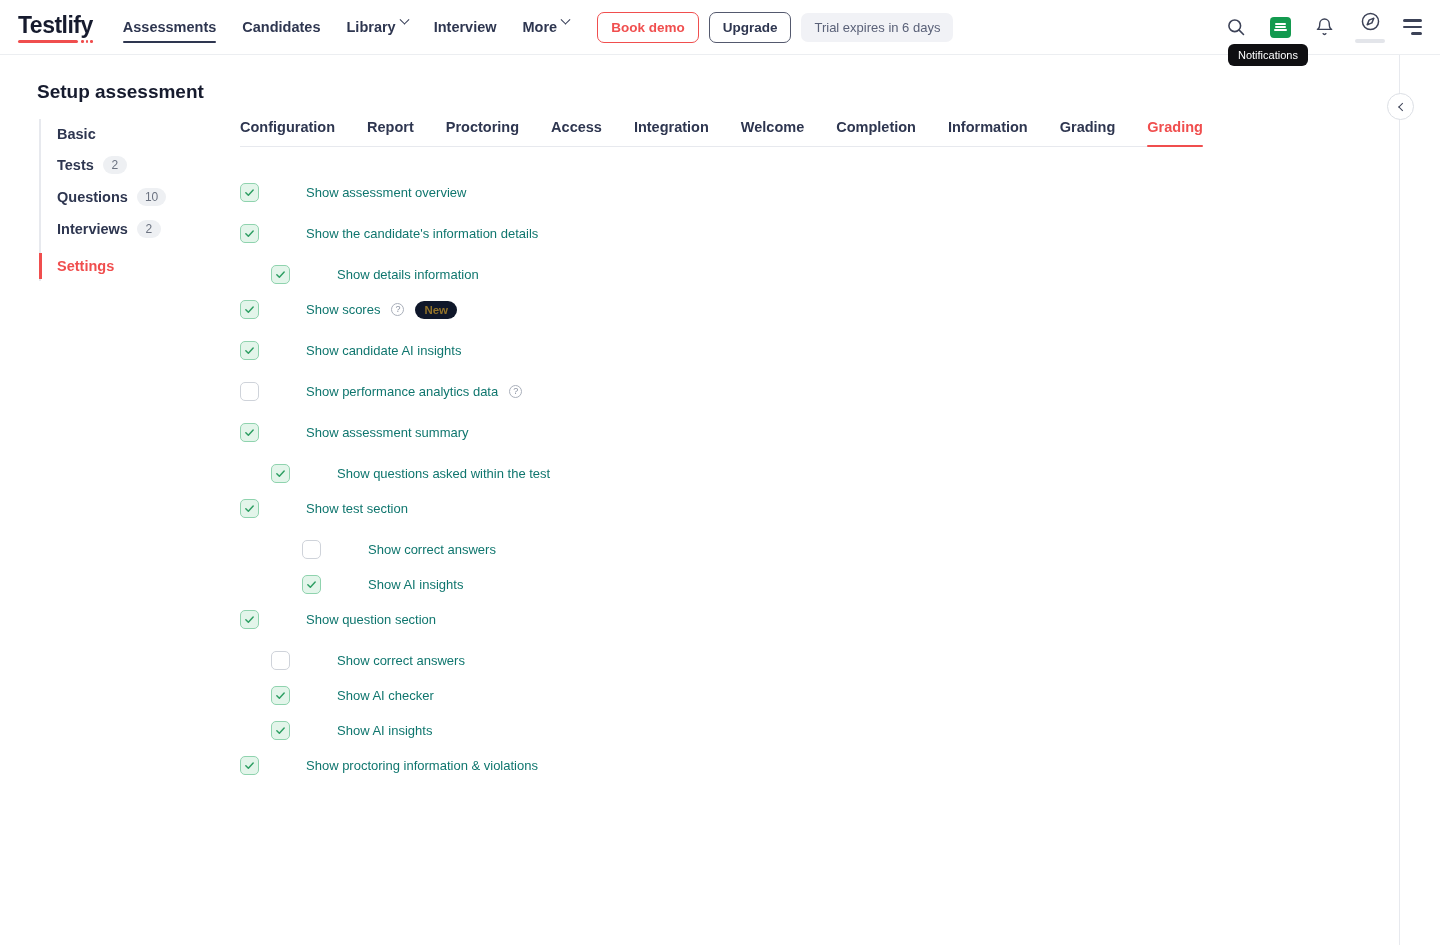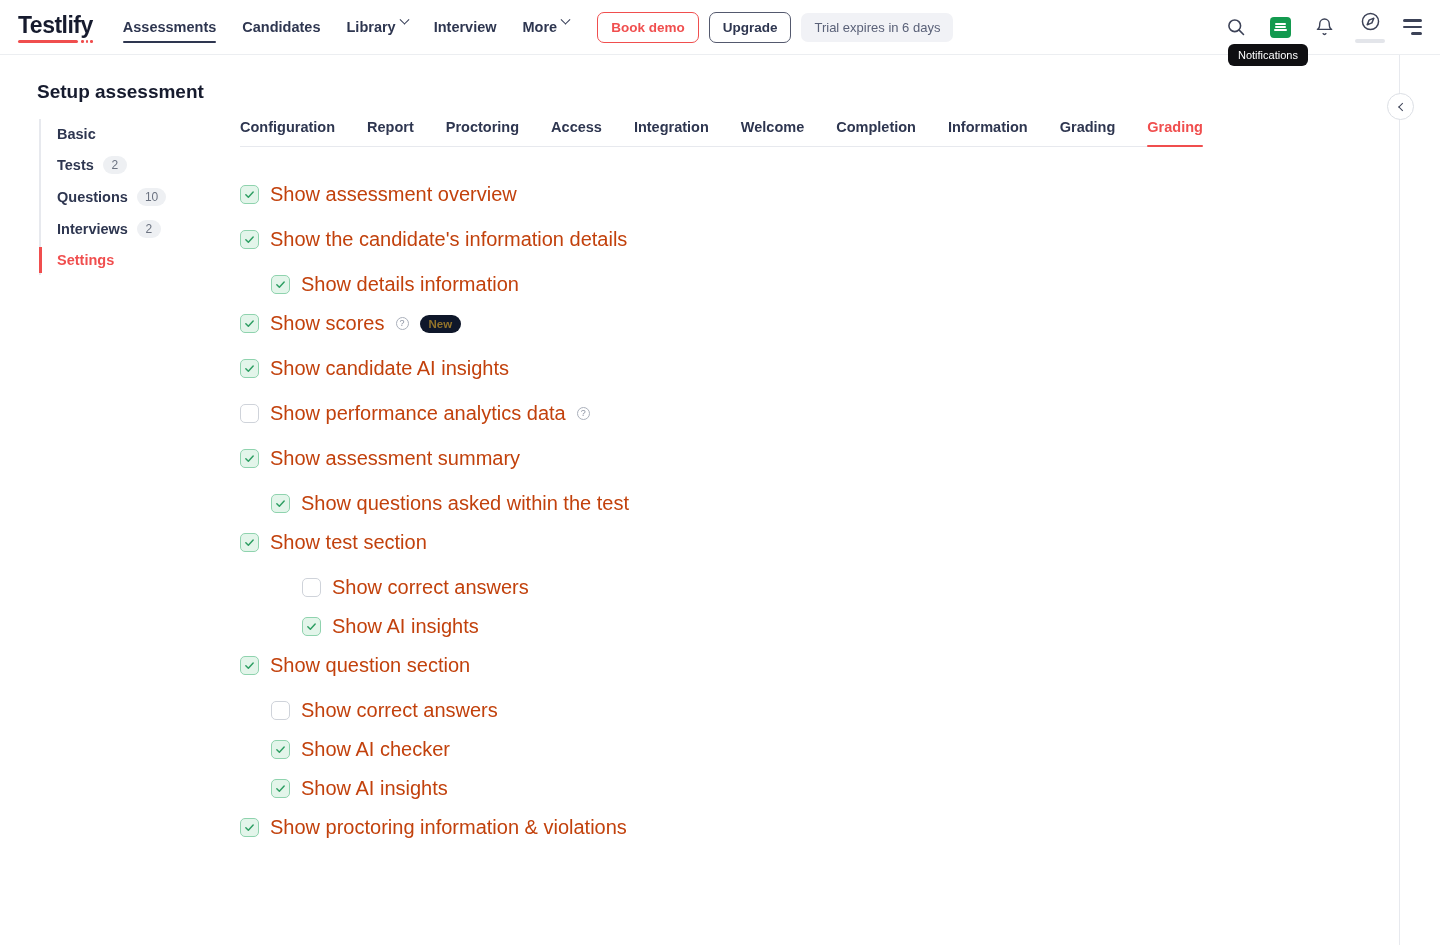--- a/index.html
+++ b/index.html
@@ -109,21 +109,21 @@
   .content-row { display: flex; padding-top: 16px; }
 
   
   .sidebar { width: 200px; padding-left: 39px; flex: none; }
   .sidebar-list { border-left: 2px solid #e7e9ee; }
   .sb-item {
     display: flex; align-items: center; gap: 9px;
     font-size: 14.5px; font-weight: bold; color: #2e3650;
     padding: 7px 0 7px 16px; cursor: pointer; position: relative;
   }
-  .sb-item.active { color: #f04e4e; }
+  .sb-item.active { color: #f04e4e; margin-top: 6px; }
   .sb-item.active::before {
     content: ""; position: absolute; left: -2px; top: 2px; bottom: 2px;
     width: 2.5px; background: #f04e4e;
   }
   .sb-badge {
     background: #eef0f3; color: #6b7280; font-size: 12px; font-weight: 500;
     border-radius: 10px; padding: 2px 8px; min-width: 24px; text-align: center;
   }
 
   
@@ -153,21 +153,21 @@
 
   .cbx {
     width: 19px; height: 19px; border-radius: 5px; flex: none;
     display: flex; align-items: center; justify-content: center;
     border: 1.3px solid #cfd3da; background: #fff;
   }
   .cbx.on { border-color: #8fd3ae; background: #e3f5ea; }
   .cbx.on svg { display: block; }
   .cbx svg { display: none; }
 
-  .opt-label { font-size: 20px; color: #c2410c; white-space: nowrap; }
+  .opt-label { font-size: 13px; color: #0f766e; white-space: nowrap; margin-left: 36px; }
 
   .help-ic {
     width: 13px; height: 13px; border-radius: 50%;
     border: 1.2px solid #aab0bb; color: #8a91a0;
     font-size: 9px; line-height: 11px; text-align: center;
     flex: none; font-family: "Liberation Sans", sans-serif;
   }
   .badge-new {
     background: #0f172a; color: #93732a; font-size: 11.5px; font-weight: bold;
     padding: 3px 9px; border-radius: 10px;

